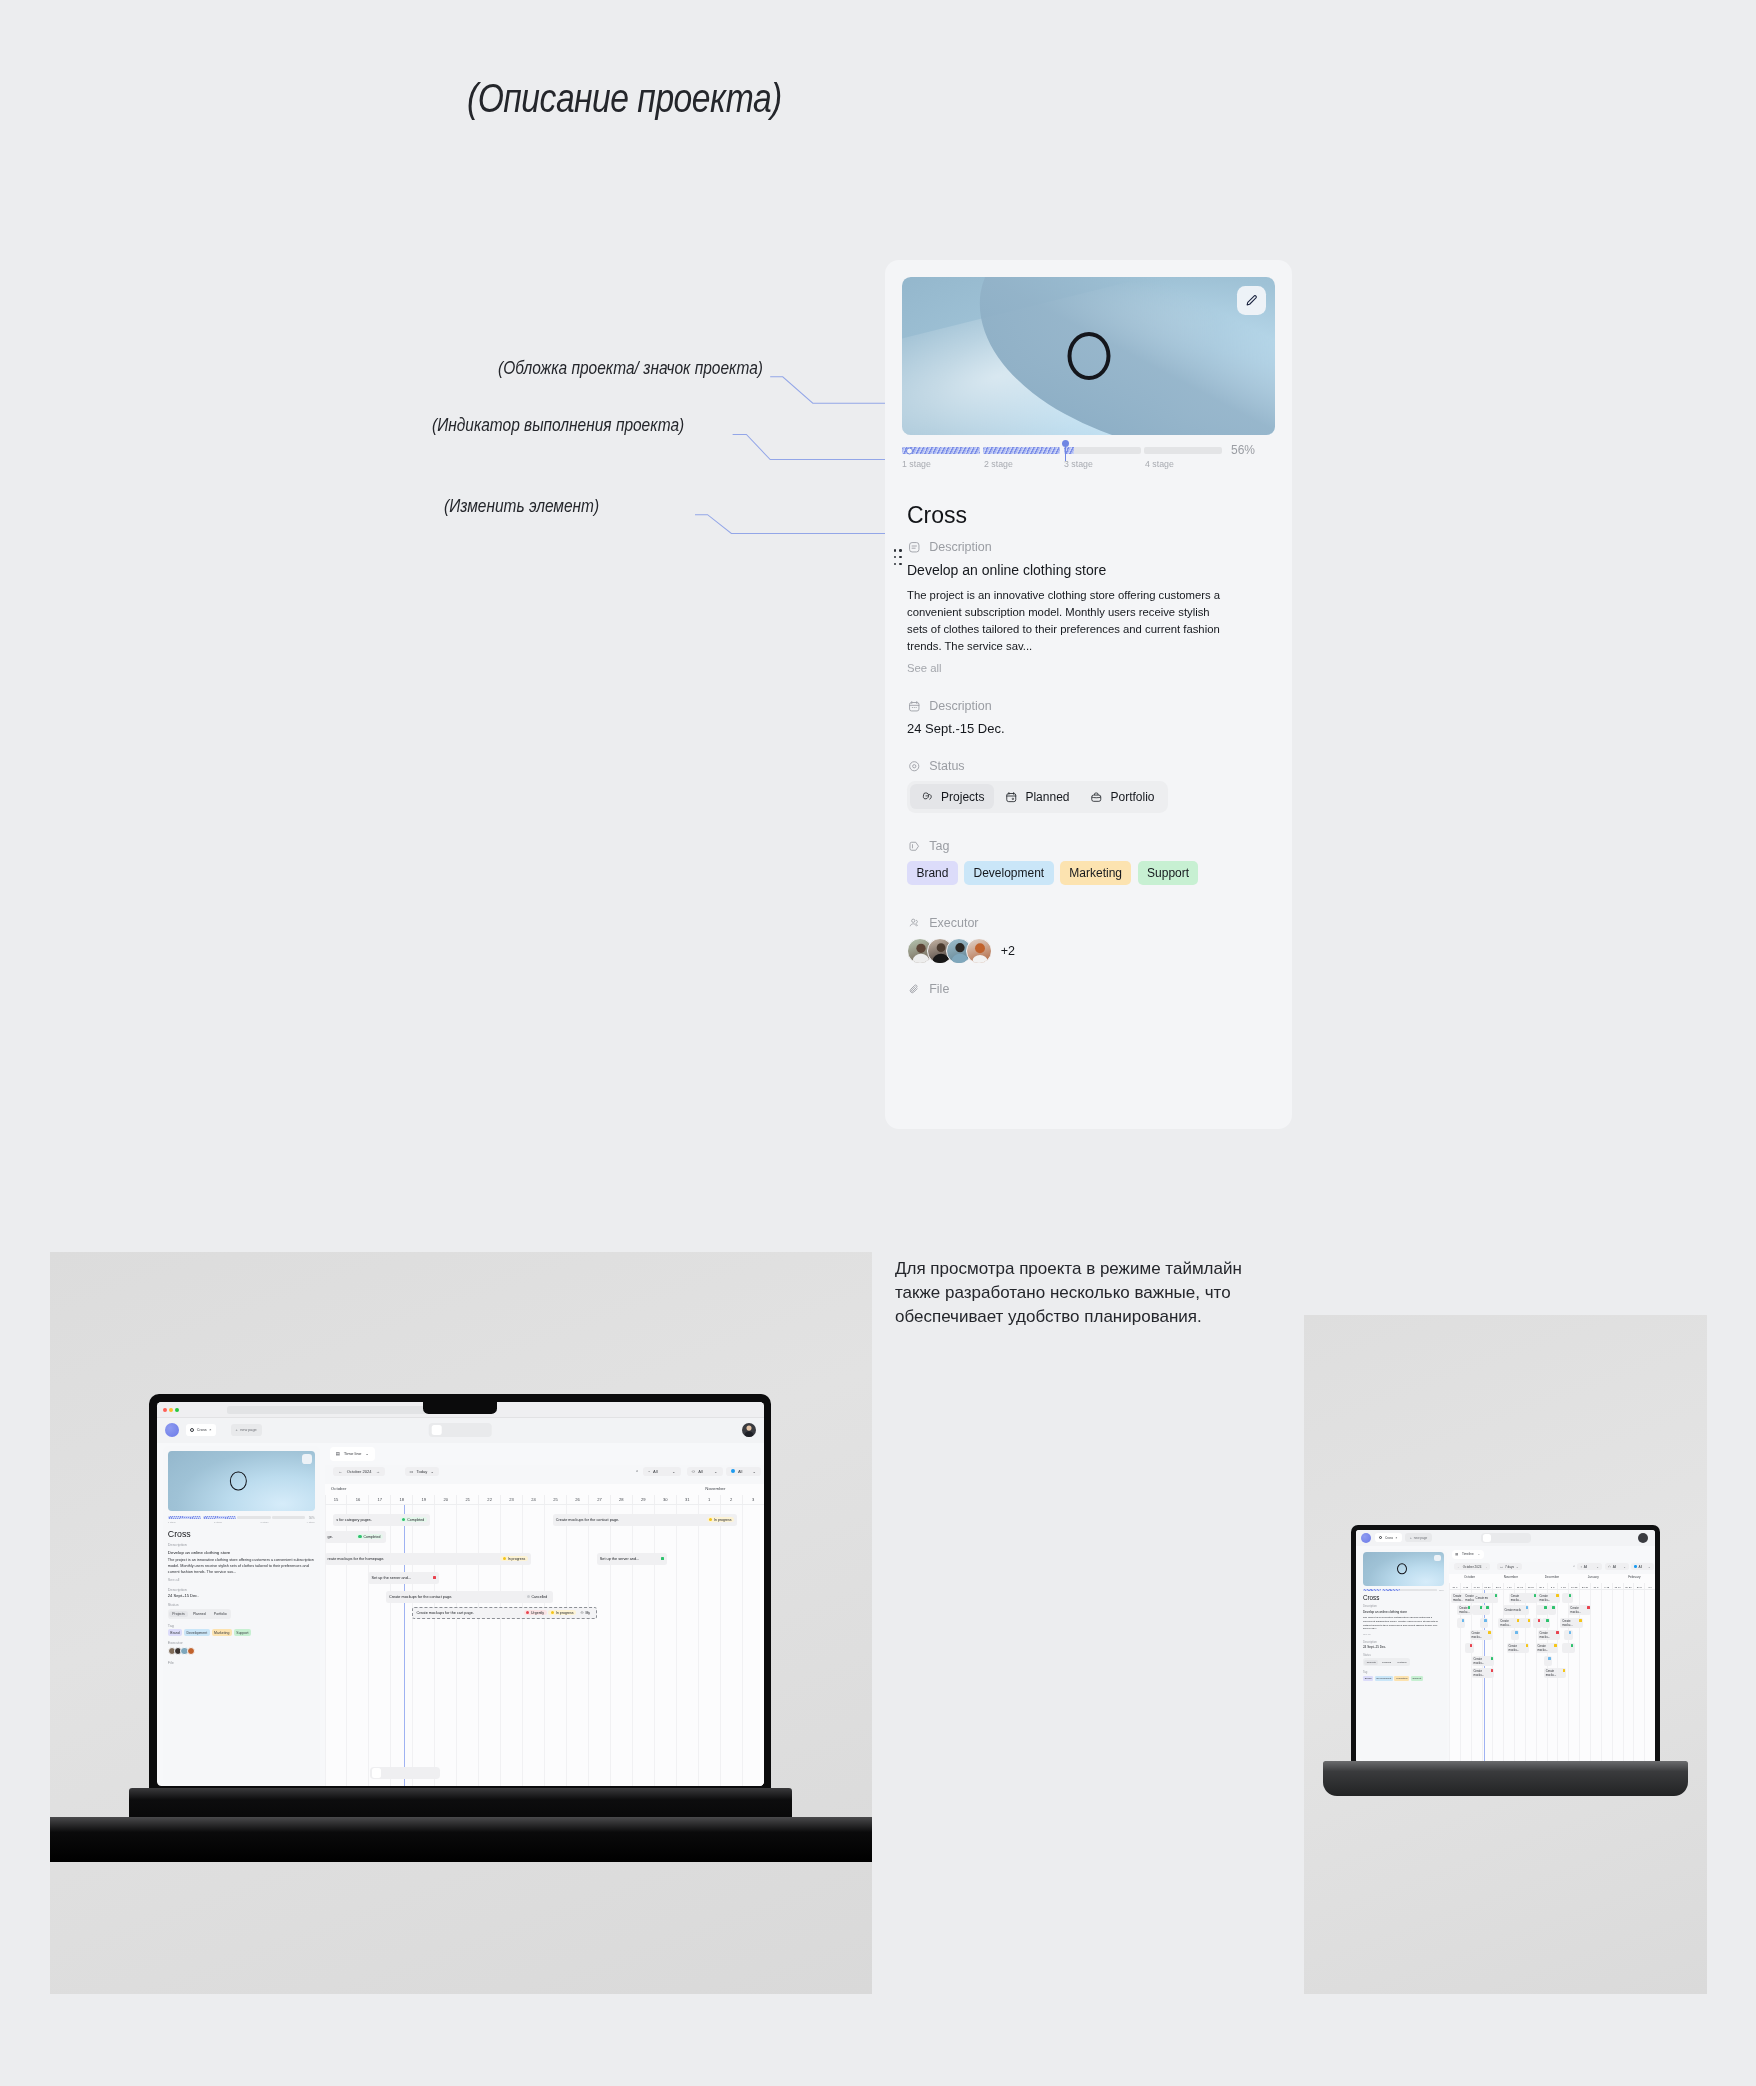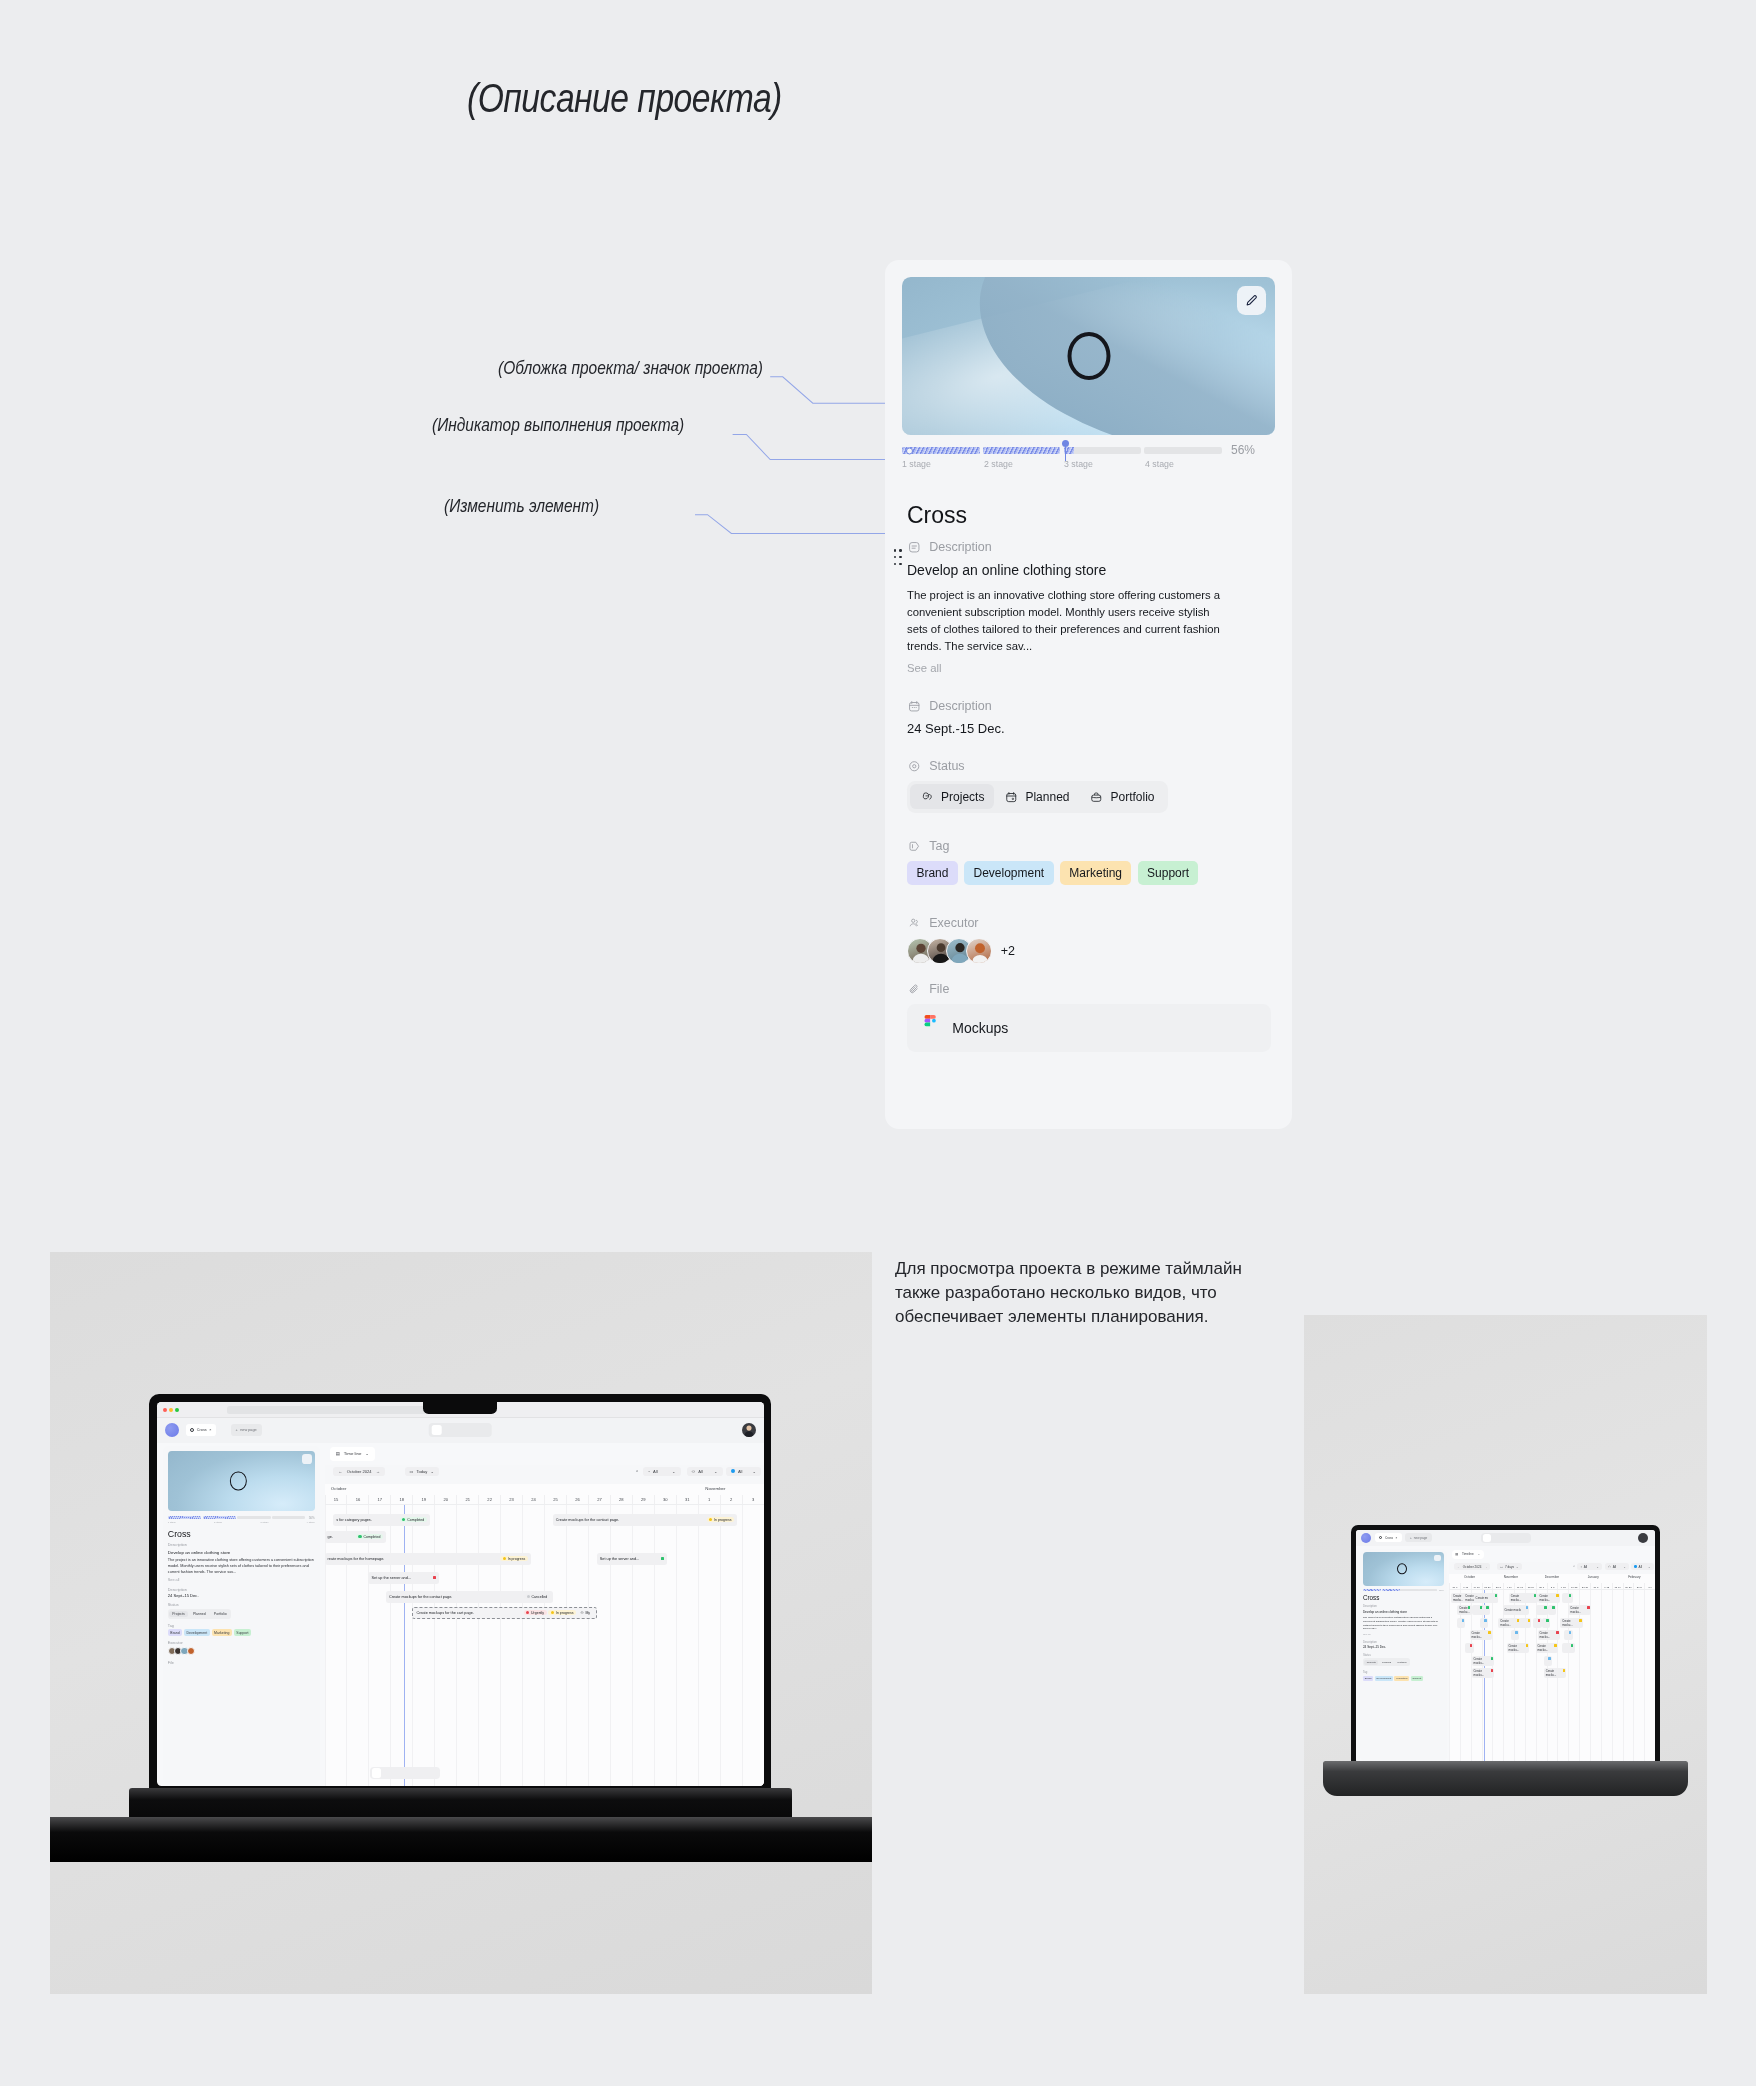--- a/index.html
+++ b/index.html
@@ -236,21 +236,21 @@
     <path d="M8 240 L28 240 L66 270 L340 270" fill="none" stroke="#93A6E8" stroke-width="1.6"></path>
   </svg>
   <svg class="leader" style="left:894px; top:394px; width:19px; height:19px;" viewBox="0 0 30 30">
     <circle cx="9" cy="14" r="5" fill="none" stroke="#93A6E8" stroke-width="1.6"></circle>
   </svg>
 
   <div class="anno anno-1">(Обложка проекта/ значок проекта)</div>
   <div class="anno anno-2">(Индикатор выполнения проекта)</div>
   <div class="anno anno-3">(Изменить элемент)</div>
 
-  <div class="para para-2">Для просмотра проекта в режиме таймлайн также разработано несколько видов, что обеспечивает элементы планирования.</div>
+  <div class="para para-2">Для просмотра проекта в режиме таймлайн также разработано несколько важные, что обеспечивает удобство планирования.</div>
 
   <div class="card-wrap">
 
     <div class="cover">
       <div class="cover-ring"></div>
       <div class="edit-btn">
         <svg width="15" height="15" viewBox="0 0 24 24" fill="none">
           <path d="M16.5 4.5a2.2 2.2 0 0 1 3 3L9 18l-4 1 1-4 10.5-10.5z" stroke="#1B2440" stroke-width="1.7" stroke-linejoin="round"></path>
         </svg>
       </div>
@@ -437,32 +437,20 @@
 
     <div class="sec" style="top:722px">
       <div class="sec-head">
         <span class="sec-icon">
           <svg width="12.5" height="12.5" viewBox="0 0 20 20" fill="none">
             <path d="M14.6 9.2l-5.3 5.3a3.3 3.3 0 0 1-4.7-4.7l6.2-6.2a2.3 2.3 0 0 1 3.2 3.2l-6.2 6.2a1.2 1.2 0 0 1-1.7-1.7l5.4-5.4" stroke="#9A9DA3" stroke-width="1.4" stroke-linecap="round"></path>
           </svg>
         </span>
         <span class="lbl">File</span>
       </div>
-      <div class="file-row">
-        <span>
-          <svg width="16.3" height="24" viewBox="0 0 26 38">
-            <path d="M7 0h6v6H7a3 3 0 0 1 0-6z" fill="#F24E1E"></path>
-            <path d="M13 0h6a3 3 0 0 1 0 6h-6V0z" fill="#FF7262"></path>
-            <path d="M7 6h6v6H7a3 3 0 0 1 0-6z" fill="#A259FF"></path>
-            <circle cx="19" cy="9" r="3" fill="#1ABCFE"></circle>
-            <path d="M7 12h6v6H7a3 3 0 0 1 0-6z" fill="#0ACF83"></path>
-          </svg>
-        </span>
-        <span class="file-name">Mockups</span>
-      </div>
     </div>
   </div>
 
   <div class="scene-laptop">
     <div class="lap-screen">
       <div class="lap-inner">
         <div class="notch"></div>
         <div class="mini">
 
           <div class="bar">

